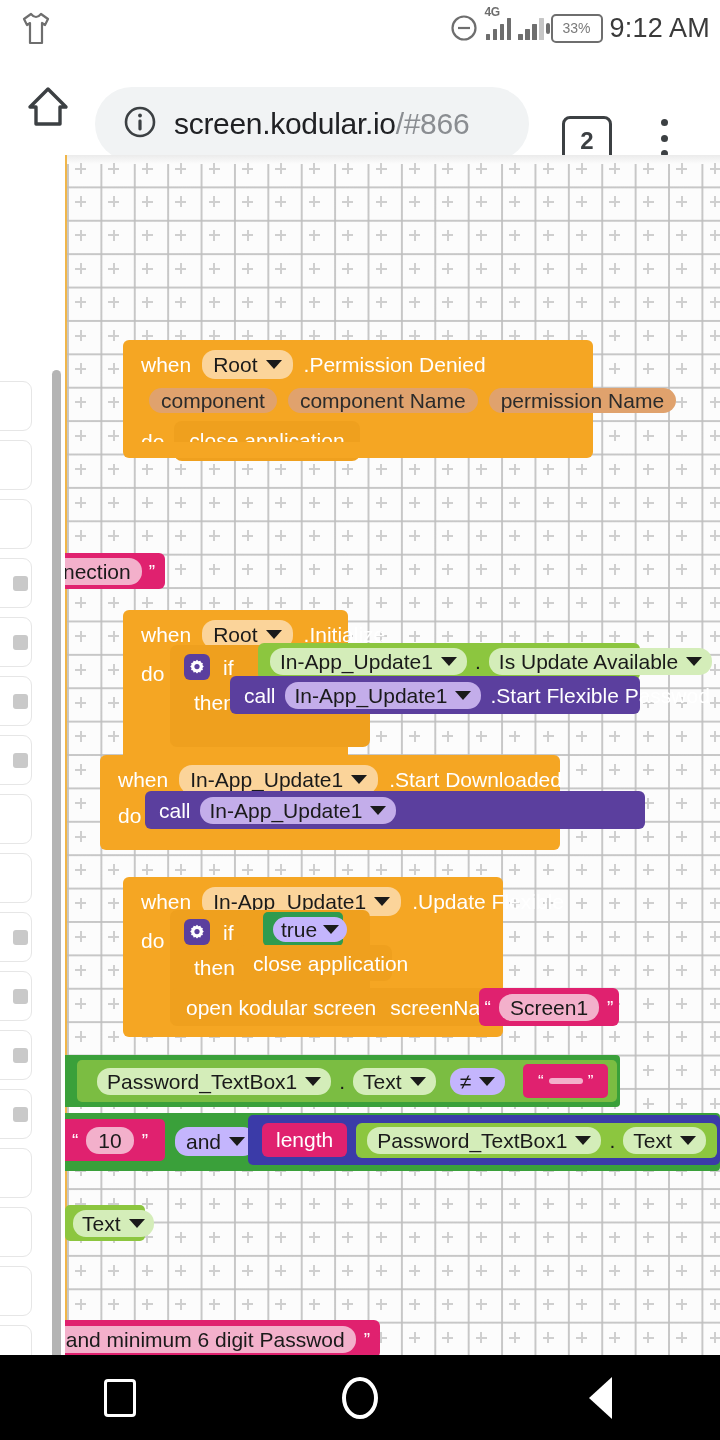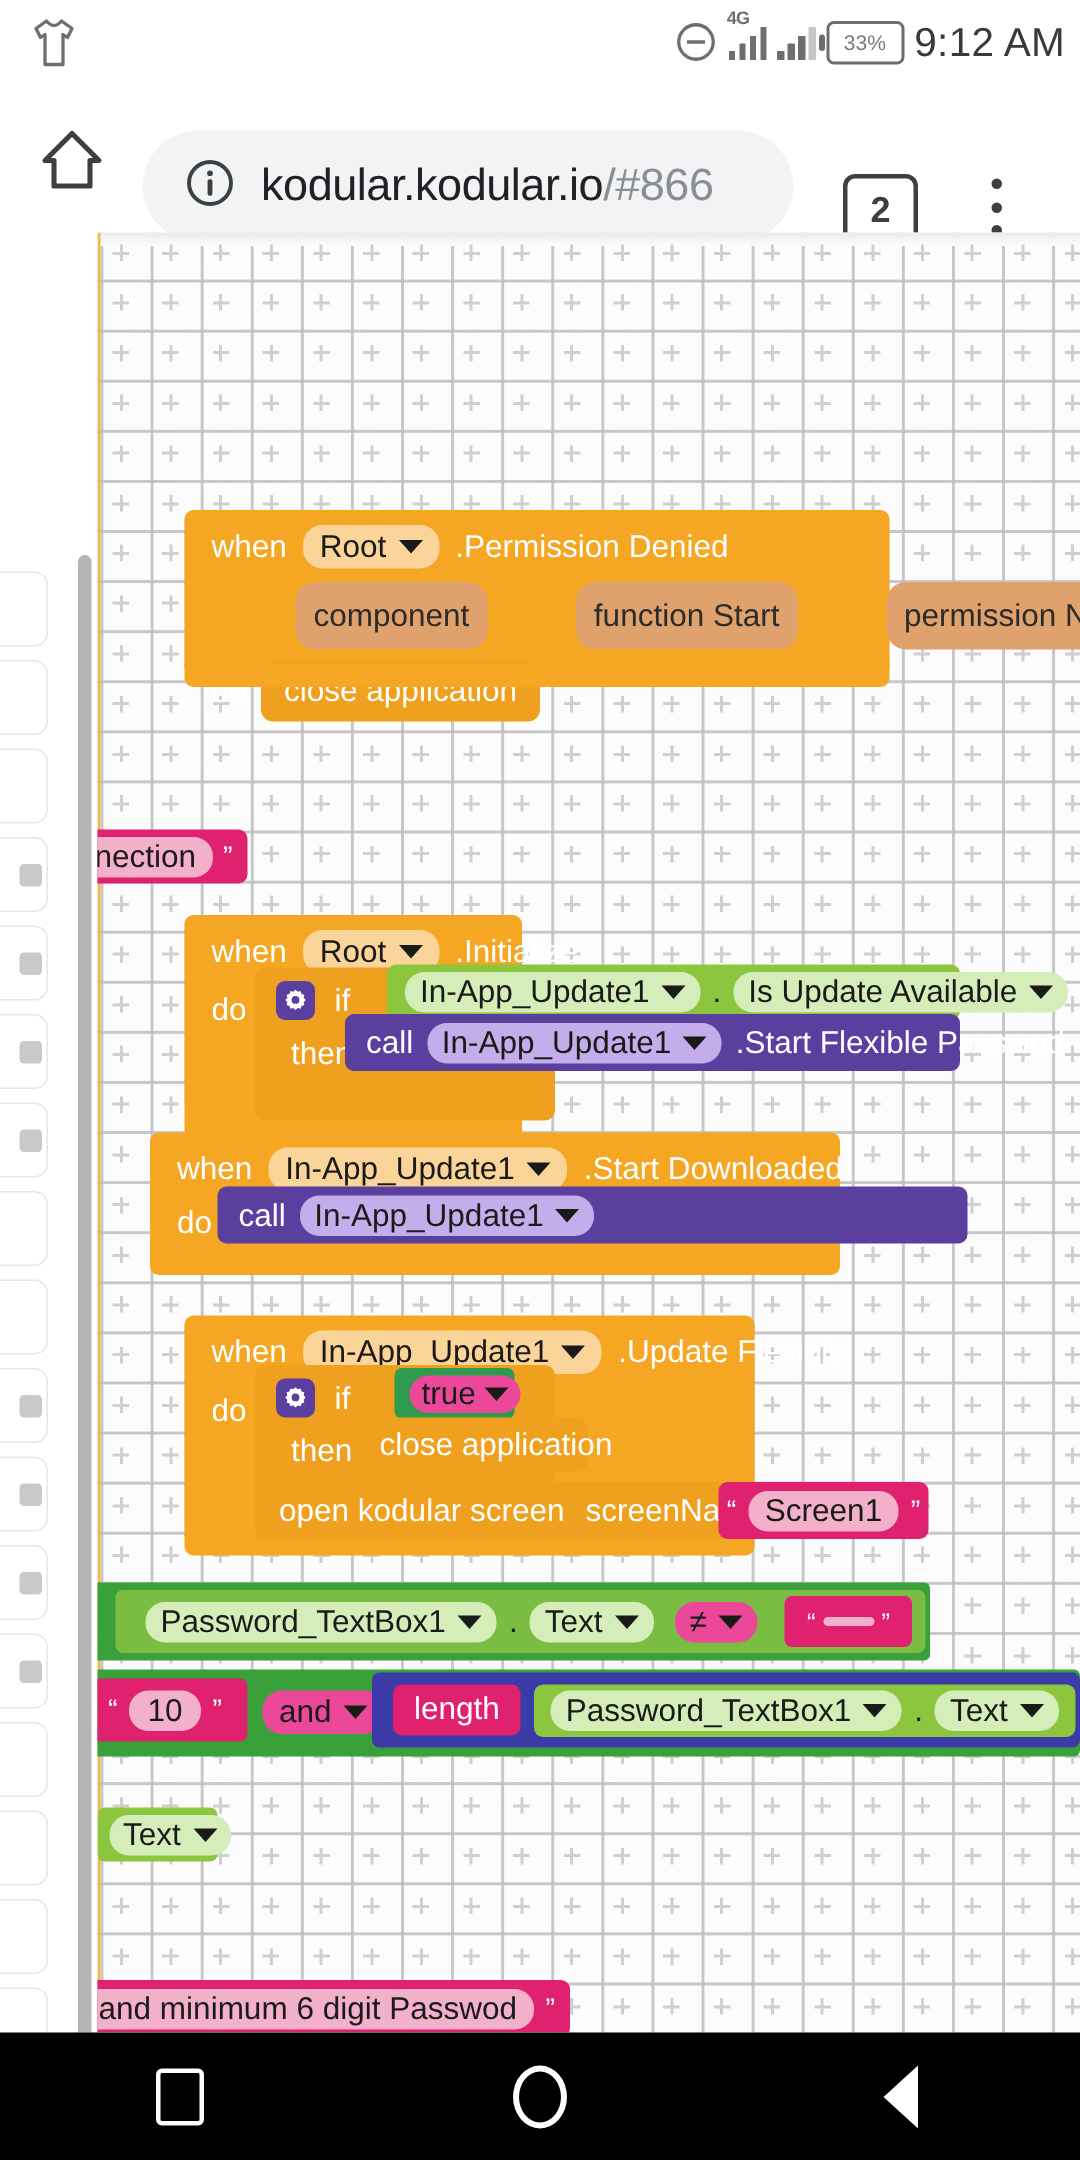--- a/index.html
+++ b/index.html
@@ -77,22 +77,22 @@
   .row{display:flex;align-items:center;}
   .lbl{color:#fff;font-size:21px;white-space:nowrap;line-height:1;}
   .lbl-dk{color:#1a1a1a;font-size:21px;white-space:nowrap;line-height:1;}
   .fld{display:inline-flex;align-items:center;gap:8px;border-radius:13px;padding:4px 11px;white-space:nowrap;line-height:1;}
   .fld .cap{font-size:21px;}
   .caret{width:0;height:0;border-left:8px solid transparent;border-right:8px solid transparent;border-top:9px solid currentColor;display:inline-block;}
   .fld-orange{background:#fbd49a;color:#1a1a1a;}
   .fld-green{background:#d4edb9;color:#1a1a1a;}
   .fld-purple{background:#c3adea;color:#1a1a1a;}
   .fld-pink{background:#f3b0cb;color:#1a1a1a;}
-  .fld-greenlite{background:#ec4899;color:#1a1a1a;}
-  .param{background:#e0a26d;color:#2b2b2b;border-radius:13px;padding:12px 12px;font-size:21px;white-space:nowrap;line-height:1;margin-left:48px;}
+  .fld-greenlite{background:#c4b5fd;color:#1a1a1a;}
+  .param{background:#e0a26d;color:#2b2b2b;border-radius:13px;padding:2px 12px;font-size:21px;white-space:nowrap;line-height:1;}
 
   .b-orange{background:#f5a623;}
   .b-orange-d{background:#efa01e;}
   .b-purple{background:#5b3f9e;}
   .b-green{background:#3aa03a;}
   .b-greenmid{background:#7bbd42;}
   .b-greenlight{background:#8cc63f;}
   .b-blue{background:#3b3ba8;}
   .b-pink{background:#e0216f;}
   .b-truegreen{background:#2e9b4f;}
@@ -159,21 +159,21 @@
       </svg>
     </div>
     <div class="urlbox">
       <span class="info-ic">
         <svg width="36" height="36" viewBox="0 0 36 36">
           <circle cx="18" cy="18" r="14" fill="none" stroke="#3c4043" stroke-width="2.6"></circle>
           <circle cx="18" cy="11.5" r="1.9" fill="#3c4043"></circle>
           <rect x="16.4" y="15.5" width="3.2" height="11" rx="1.4" fill="#3c4043"></rect>
         </svg>
       </span>
-      <span class="urltext"><span>kodular.kodular.io</span><span class="dim">/#866</span></span>
+      <span class="urltext"><span>screen.kodular.io</span><span class="dim">/#866</span></span>
     </div>
     <div class="tabbtn">
       <span>2</span>
     </div>
     <div class="menubtn">
         <i></i>
         <i></i>
         <i></i>
       </div>
   </div>
@@ -948,21 +948,21 @@
         <div class="row" style="padding:10px 0 0 18px;gap:11px;">
           <span class="lbl">when</span>
           <span class="fld fld-orange">
             <span class="cap">Root</span>
             <span class="caret"></span>
           </span>
           <span class="lbl">.Permission Denied</span>
         </div>
         <div class="row" style="padding:9px 0 0 26px;gap:11px;">
           <span class="param">component</span>
-          <span class="param">function Start</span>
+          <span class="param">component Name</span>
           <span class="param">permission Name</span>
         </div>
         <div class="row" style="padding:8px 0 0 18px;gap:10px;">
           <span class="lbl">do</span>
           <span class="blk b-orange-d" style="position:relative;border-radius:8px 8px 8px 8px;padding:9px 15px;">
             <span class="lbl">close application</span>
           </span>
         </div>
       </div>
       <div class="blk b-orange" style="left:58px;top:287px;width:470px;height:16px;border-radius:0 0 6px 6px;"></div>

